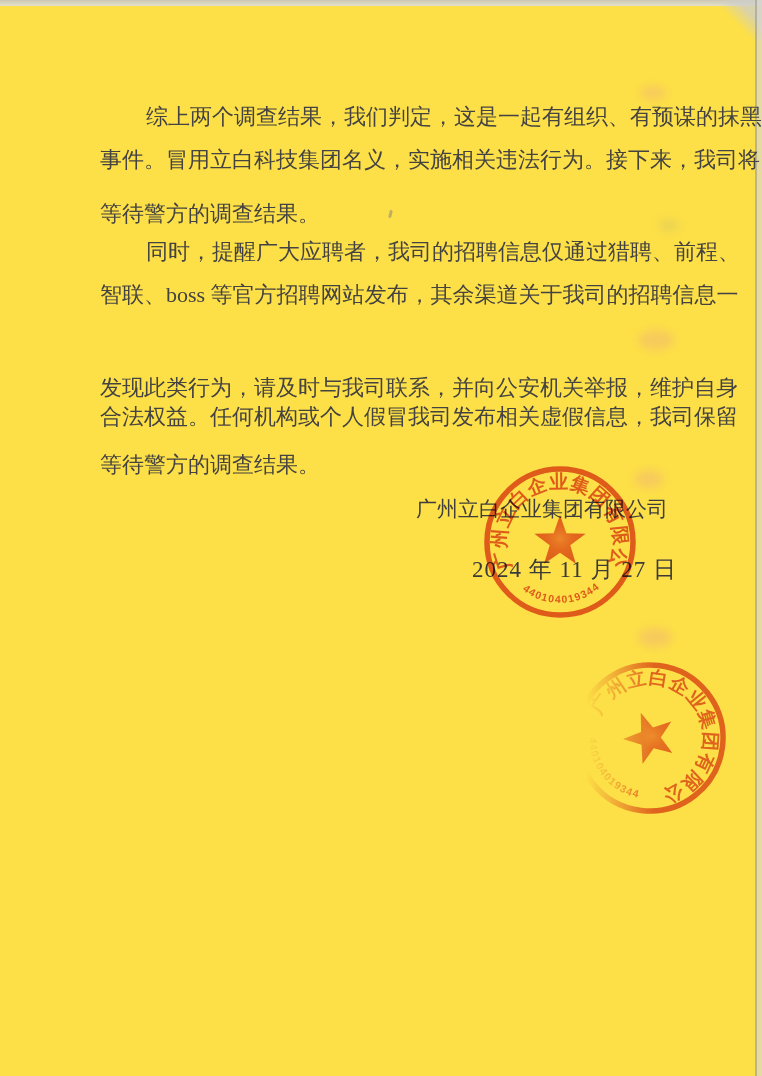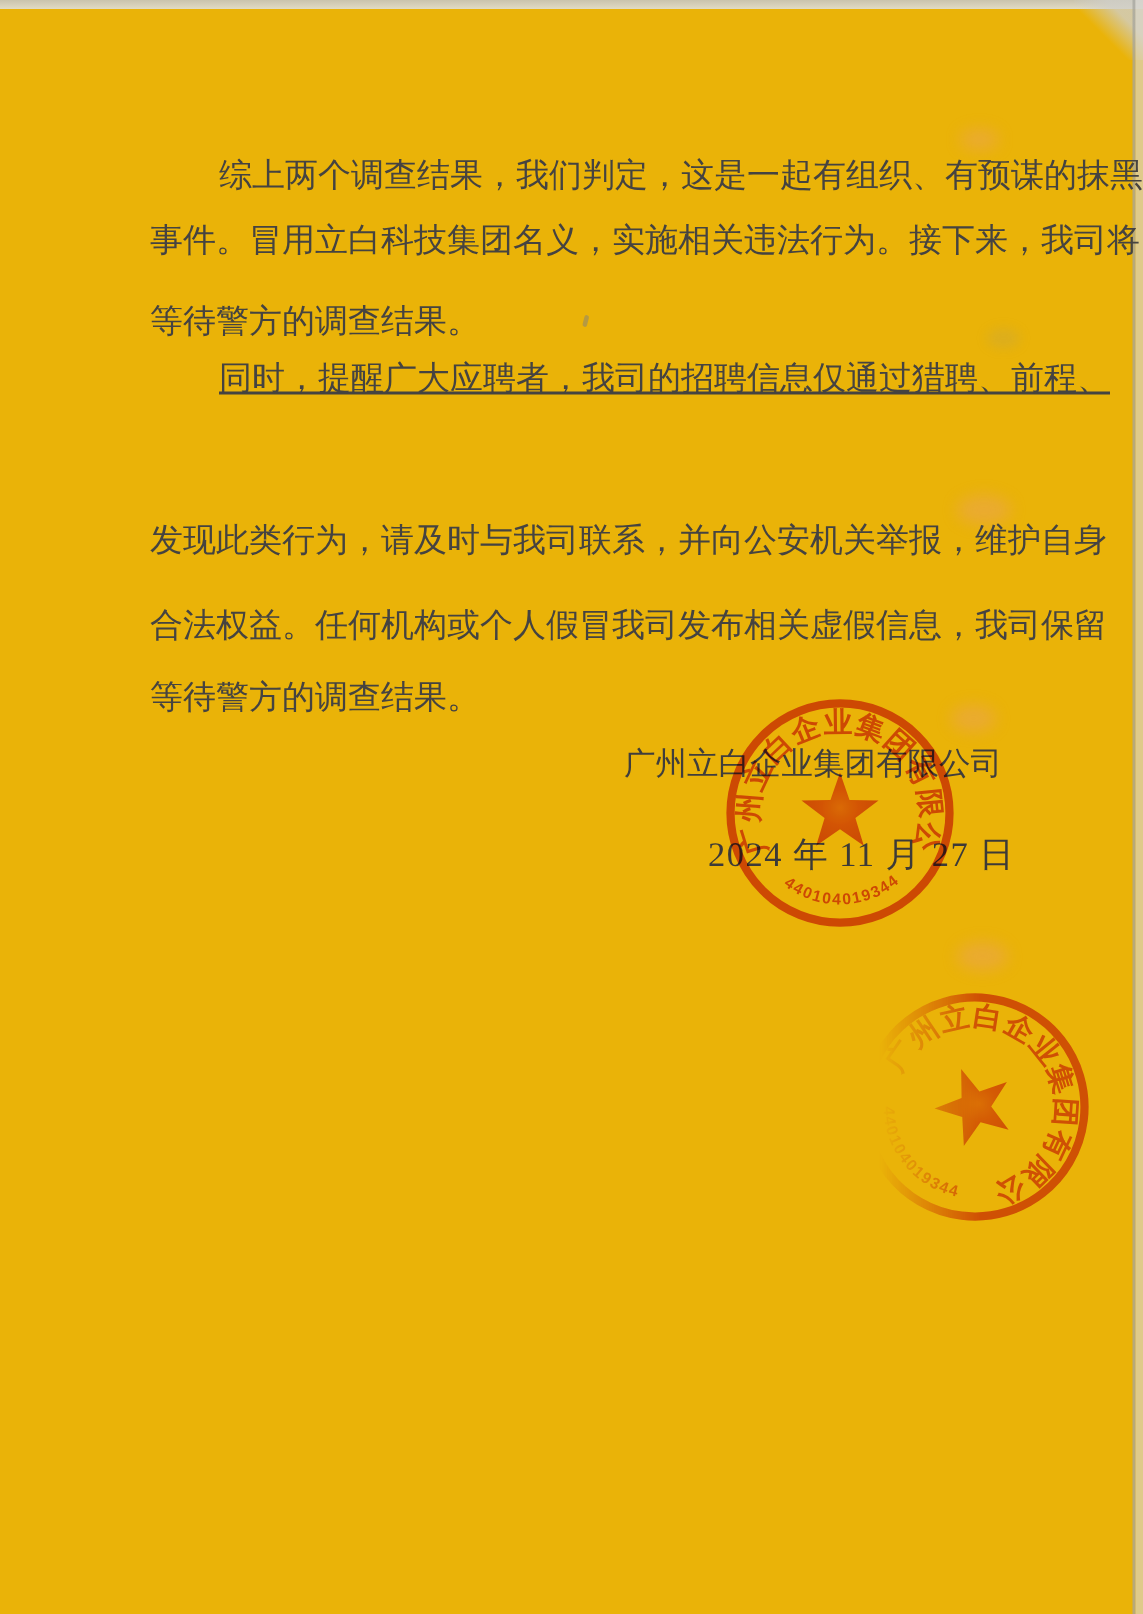--- a/index.html
+++ b/index.html
@@ -5,21 +5,21 @@
   * { margin: 0; padding: 0; box-sizing: border-box; }
   html, body { width: 762px; height: 1076px; }
   body {
     font-family: "Liberation Serif", "DejaVu Serif", serif;
     background: #fdfdfb;
     position: relative;
     overflow: hidden;
   }
   .page {
     position: absolute; inset: 0;
-    background: #eab308;
+    background: #fde047;
   }
   
   .scan-top-band {
     position: absolute; left: 0; top: 0; width: 762px; height: 6px;
     background: linear-gradient(#c6c5bf, #e0dfd9);
     opacity: .9;
   }
   .scan-corner {
     position: absolute; right: 0; top: 0; width: 46px; height: 40px;
     background: linear-gradient(225deg, #cfcec8 0%, #cfcec8 28%, rgba(207,206,200,0) 58%);
@@ -95,22 +95,23 @@
   <div class="smudge" style="left:640px; top:86px; width:26px; height:14px;"></div>
   <div class="smudge grey" style="left:658px; top:219px; width:22px; height:13px;"></div>
   <div class="smudge" style="left:638px; top:330px; width:36px; height:20px;"></div>
   <div class="smudge" style="left:634px; top:470px; width:30px; height:18px;"></div>
   <div class="smudge" style="left:638px; top:628px; width:34px; height:19px;"></div>
 
   <div class="line indent" style="top:102px;">综上两个调查结果，我们判定，这是一起有组织、有预谋的抹黑</div>
   <div class="line" style="top:145px;">事件。冒用立白科技集团名义，实施相关违法行为。接下来，我司将</div>
   <div class="line" style="top:187px;margin-top:12px;">等待警方的调查结果。</div>
 
-  <div class="line indent" style="top:237px;text-decoration:underline;">同时，提醒广大应聘者，我司的招聘信息仅通过猎聘、前程、</div>
-  <div class="line" style="top:345px;">发现此类行为，请及时与我司联系，并向公安机关举报，维护自身</div>
+  <div class="line indent" style="top:237px;">同时，提醒广大应聘者，我司的招聘信息仅通过猎聘、前程、</div>
+  <div class="line" style="top:280px;">智联、boss 等官方招聘网站发布，其余渠道关于我司的招聘信息一</div>
+  <div class="line" style="top:373px;">发现此类行为，请及时与我司联系，并向公安机关举报，维护自身</div>
   <div class="line" style="top:402px;">合法权益。任何机构或个人假冒我司发布相关虚假信息，我司保留</div>
   <div class="line" style="top:450px;">等待警方的调查结果。</div>
 
   <div class="signature">广州立白企业集团有限公司</div>
   <div class="sig-date">2024 年 11 月 27 日</div>
 
   <div class="seal seal-1">
     <svg viewBox="0 0 160 160" xmlns="http://www.w3.org/2000/svg">
       <defs>
         <radialGradient id="starfill" cx="50%" cy="48%" r="55%">

